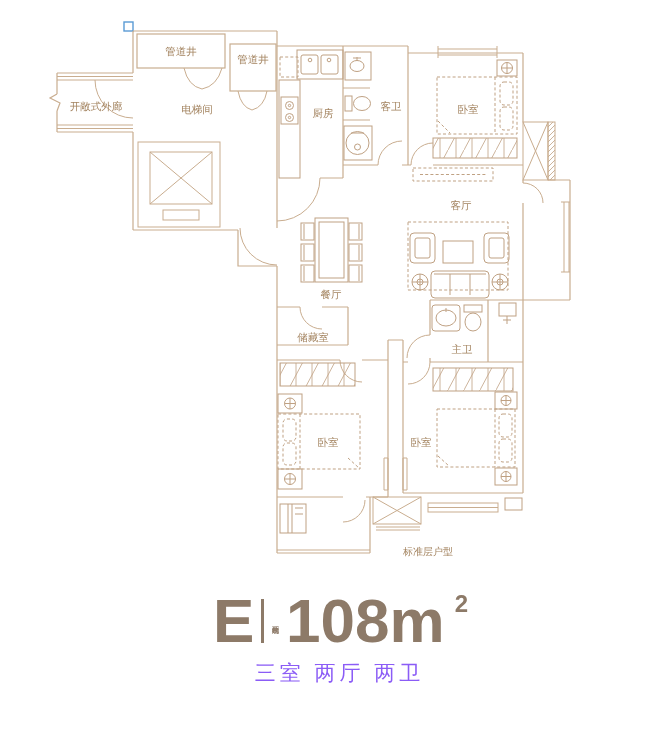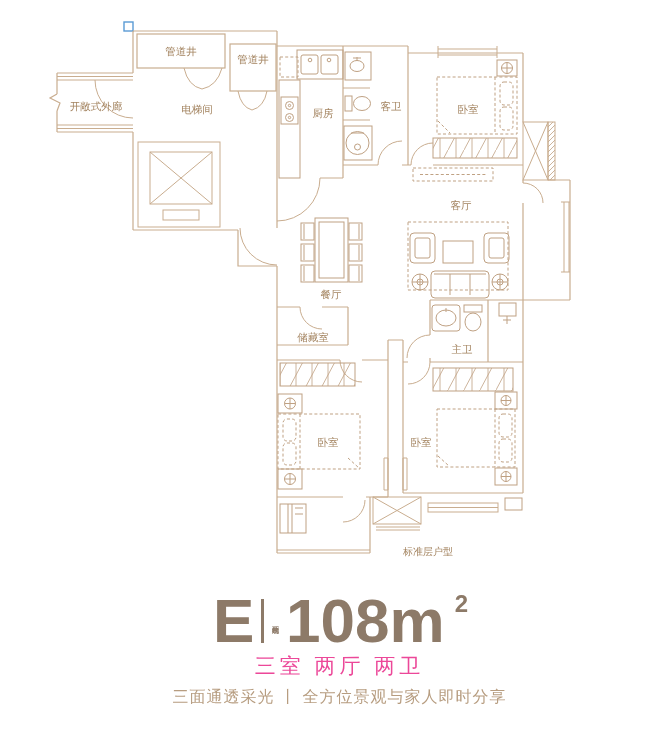--- a/index.html
+++ b/index.html
@@ -17,21 +17,21 @@
   }
   .title-row{display:inline-flex;align-items:center;gap:7px;}
   .unit-letter{font-size:62px;font-weight:700;line-height:1;letter-spacing:0;}
   .divider-bar{width:3px;height:44px;background:#8d7a68;display:inline-block;}
   .area-note{
     writing-mode:vertical-rl;text-orientation:upright;
     font-size:7px;line-height:1.1;color:#8d7a68;height:34px;overflow:hidden;
   }
   .area-value{font-size:62px;font-weight:700;line-height:1;display:inline-flex;align-items:flex-start;gap:8px;}
   .area-sup{font-size:24px;font-weight:700;position:relative;top:2px;left:2px;}
-  .layout-line{font-size:21px;color:#ec4899;letter-spacing:4px;}
+  .layout-line{font-size:21px;color:#8b5cf6;letter-spacing:4px;margin-top:7px;}
   .tagline{font-size:16px;color:#b79d80;letter-spacing:1px;margin-top:7px;}
 </style>
 </head>
 <body>
 
 <svg id="plan-svg" width="651" height="585" viewBox="0 0 651 585" xmlns="http://www.w3.org/2000/svg">
   <defs>
     <pattern id="hatchw" width="16" height="30" patternUnits="userSpaceOnUse">
       <path d="M8,0 V30 M0,30 L16,0" stroke="#bfa183" stroke-width="0.8" fill="none"></path>
     </pattern>
@@ -292,14 +292,13 @@
   <div class="title-row">
     <span class="unit-letter">E</span>
     <span class="divider-bar"></span>
     <span class="area-note">建筑面积约</span>
     <span class="area-value">
         <span>108m</span>
         <span class="area-sup">2</span>
       </span>
   </div>
   <div class="layout-line">三室 两厅 两卫</div>
-  <div class="tagline">三面通透采光 丨 全方位景观与家人即时分享</div>
 </div>
 
 </body></html>

